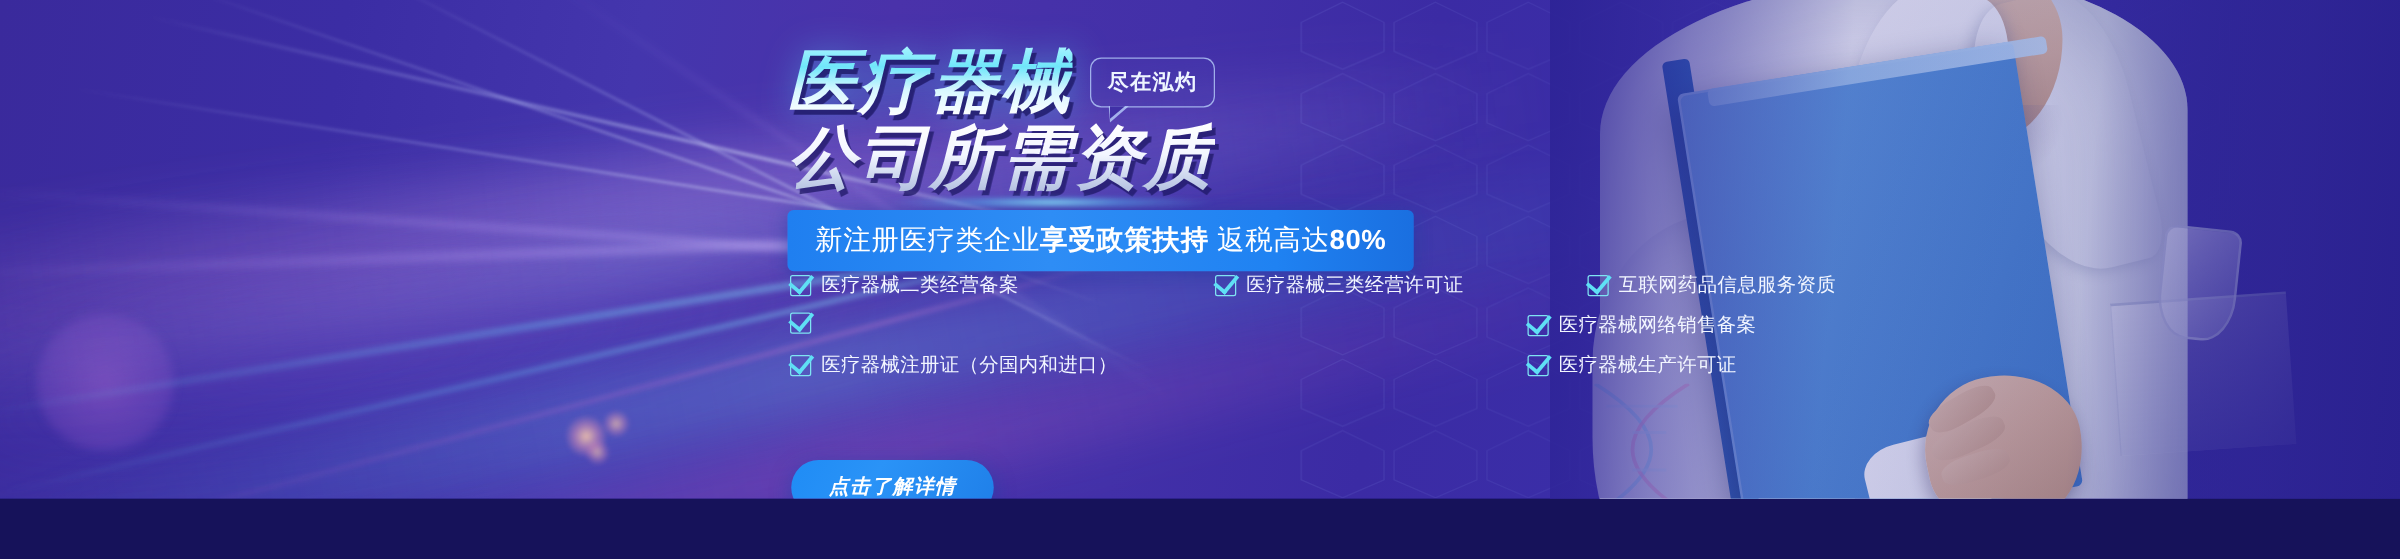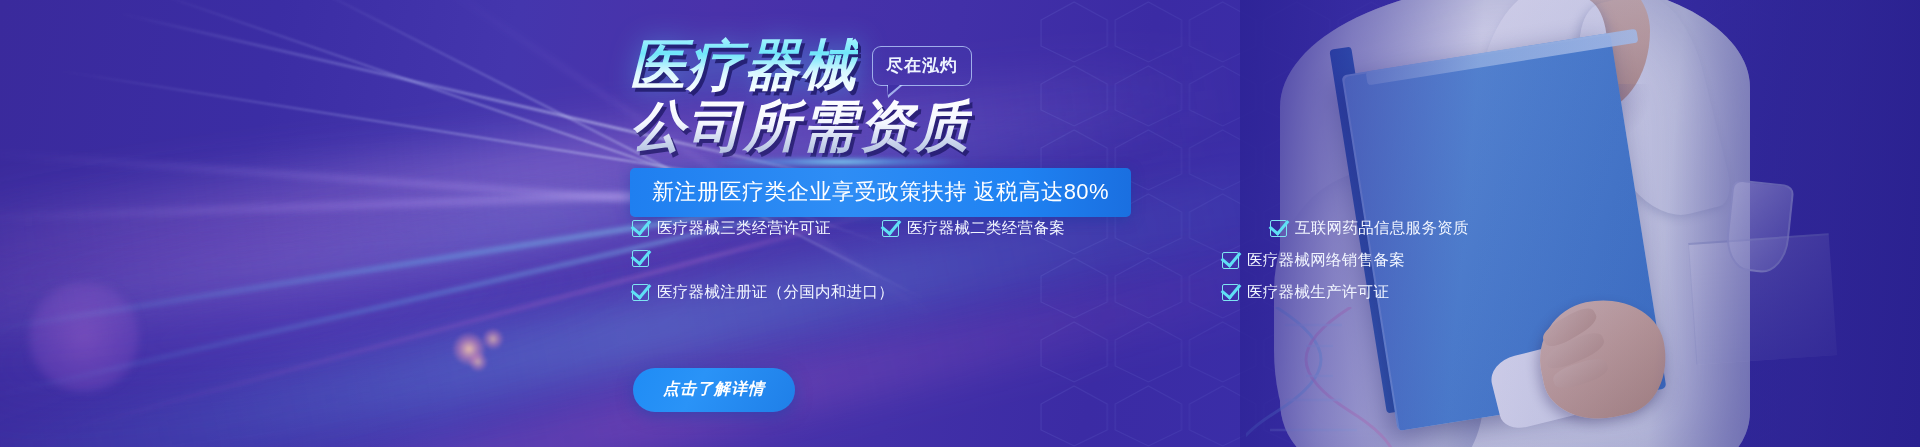--- a/index.html
+++ b/index.html
@@ -1,20 +1,20 @@
 <!DOCTYPE html>
 <html><head>
 <meta charset="utf-8">
 <style>
   html,body{margin:0;padding:0;background:#16125a;}
   body{font-family:"Liberation Sans","DejaVu Sans",sans-serif;}
 
   .banner{
     position:relative;
-    width:1920px;height:447px;
+    width:1920px;height:399px;
     overflow:hidden;
     background:#2a2190;
   }
 
   
   .bg-base{
     position:absolute;inset:0;
     background:
       linear-gradient(100deg,
         #3a2a9c 0%,
@@ -250,21 +250,21 @@
   .tagbar{
     position:absolute;left:0;top:168px;
     display:inline-block;
     padding:9px 22px 10px;
     border-radius:5px;
     background:linear-gradient(90deg,#1f7ff0 0%,#2e8df5 42%,#1f82f2 78%,#1a6fe0 100%);
     box-shadow:0 3px 14px rgba(20,60,160,.45);
     white-space:nowrap;
   }
   .tagbar span{color:#ffffff;font-size:22px;letter-spacing:.5px;}
-  .tagbar .b{font-weight:normal;}
+  .tagbar .b{font-weight:bold;}
 
   .checklist{
     position:absolute;left:2px;top:218px;
     width:740px;
   }
   .cl-row{display:flex;align-items:flex-start;margin-bottom:11px;}
   .cl-col-left{width:340px;flex:0 0 340px;}
   .cl-col-right{width:340px;flex:0 0 340px;}
   .cl-item{display:flex;align-items:center;gap:8px;white-space:nowrap;}
   .chk{
@@ -390,30 +390,30 @@
     <div class="title-l2">公司所需资质</div>
     <div class="title-underglow"></div>
 
     <div class="tagbar">
       <span>新注册医疗类企业</span><span class="b">享受政策扶持</span><span> 返税高达</span><span class="b">80%</span>
     </div>
 
     <div class="checklist">
 
       <div class="cl-row">
+        <div class="cl-col-left row-pair">
+          <div class="cl-item">
+            <span class="chk"></span>
+            <span class="cl-text">医疗器械二类经营备案</span>
+          </div>
+        </div>
         <div class="cl-col-left row-pair" style="width:250px;flex:0 0 250px;">
           <div class="cl-item">
             <span class="chk"></span>
             <span class="cl-text">医疗器械三类经营许可证</span>
-          </div>
-        </div>
-        <div class="cl-col-left row-pair">
-          <div class="cl-item">
-            <span class="chk"></span>
-            <span class="cl-text">医疗器械二类经营备案</span>
           </div>
         </div>
         <div class="cl-col-right" style="width:auto;flex:0 0 auto;padding-left:48px;">
           <div class="cl-item">
             <span class="chk"></span>
             <span class="cl-text">互联网药品信息服务资质</span>
           </div>
         </div>
       </div>
 

